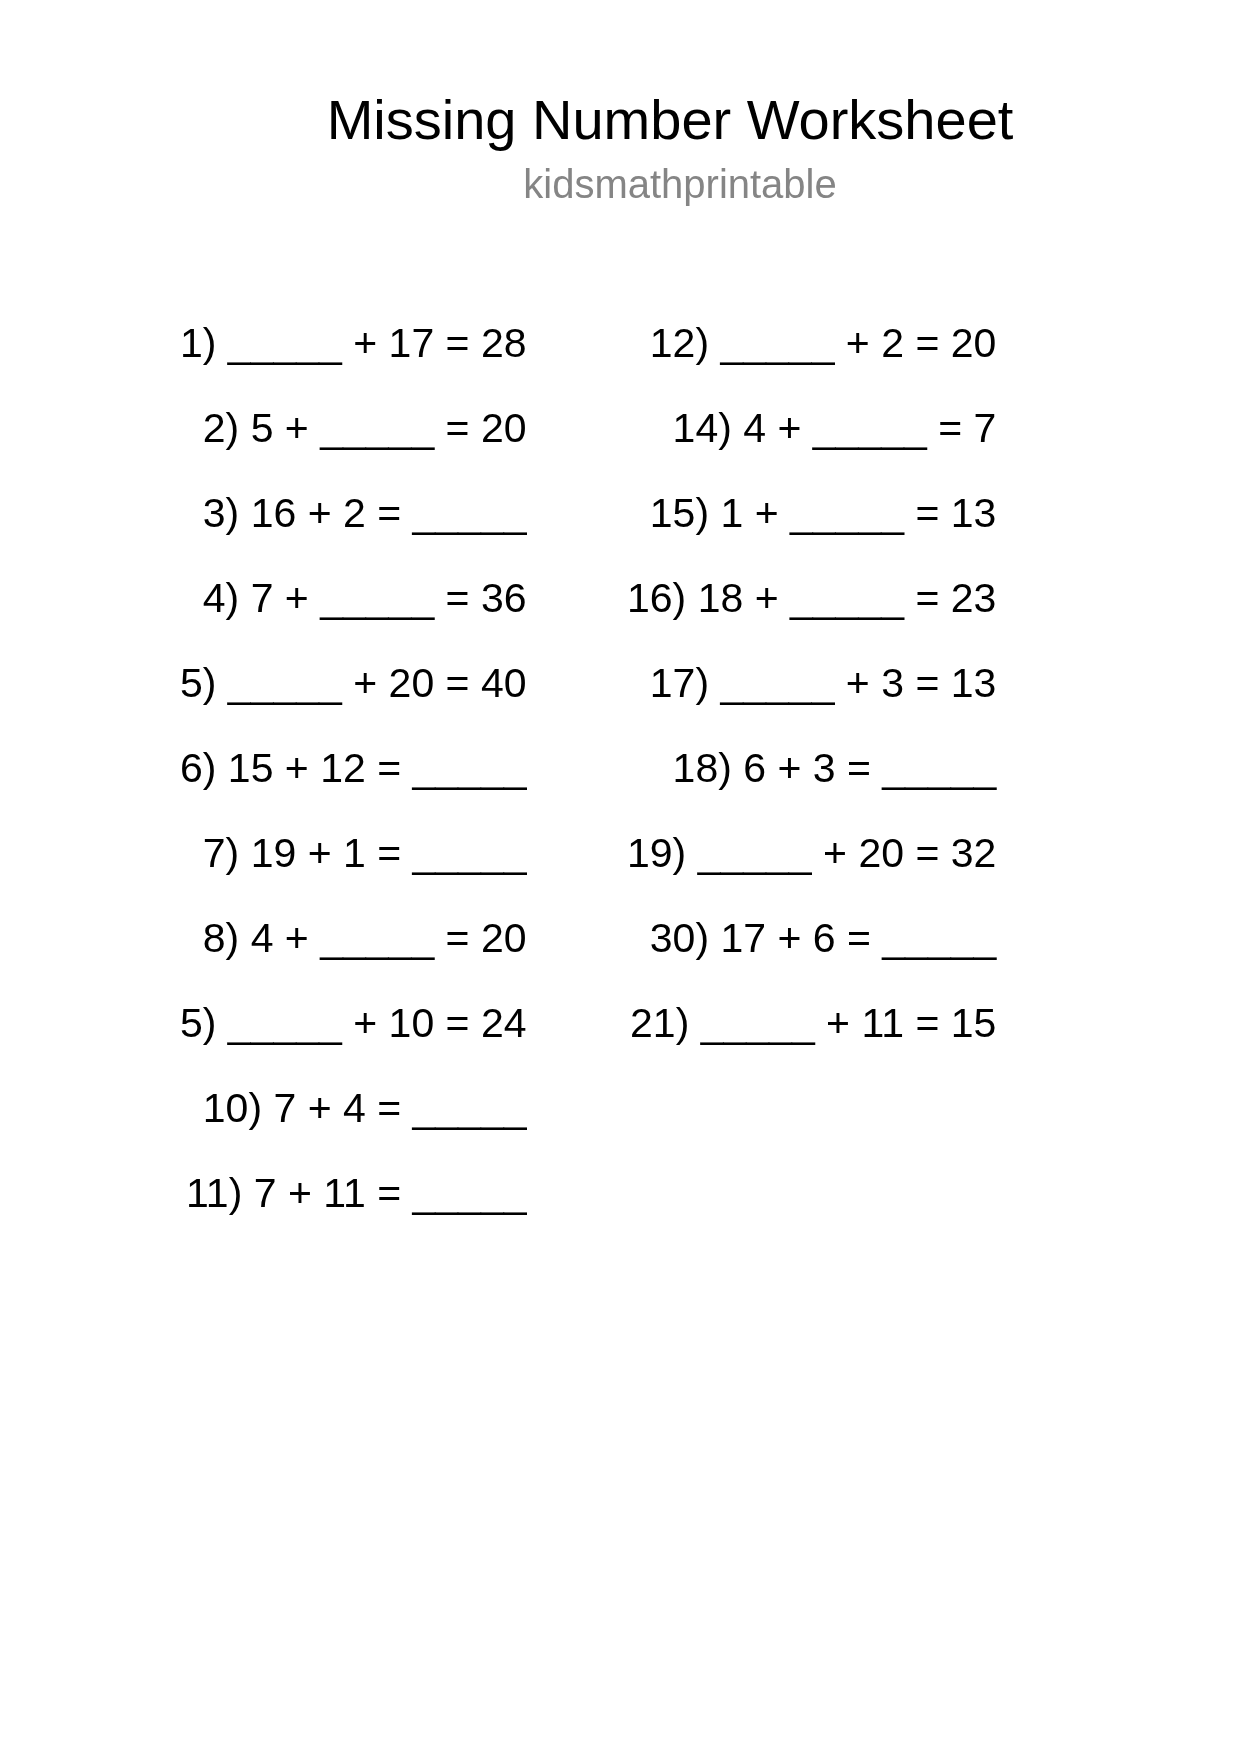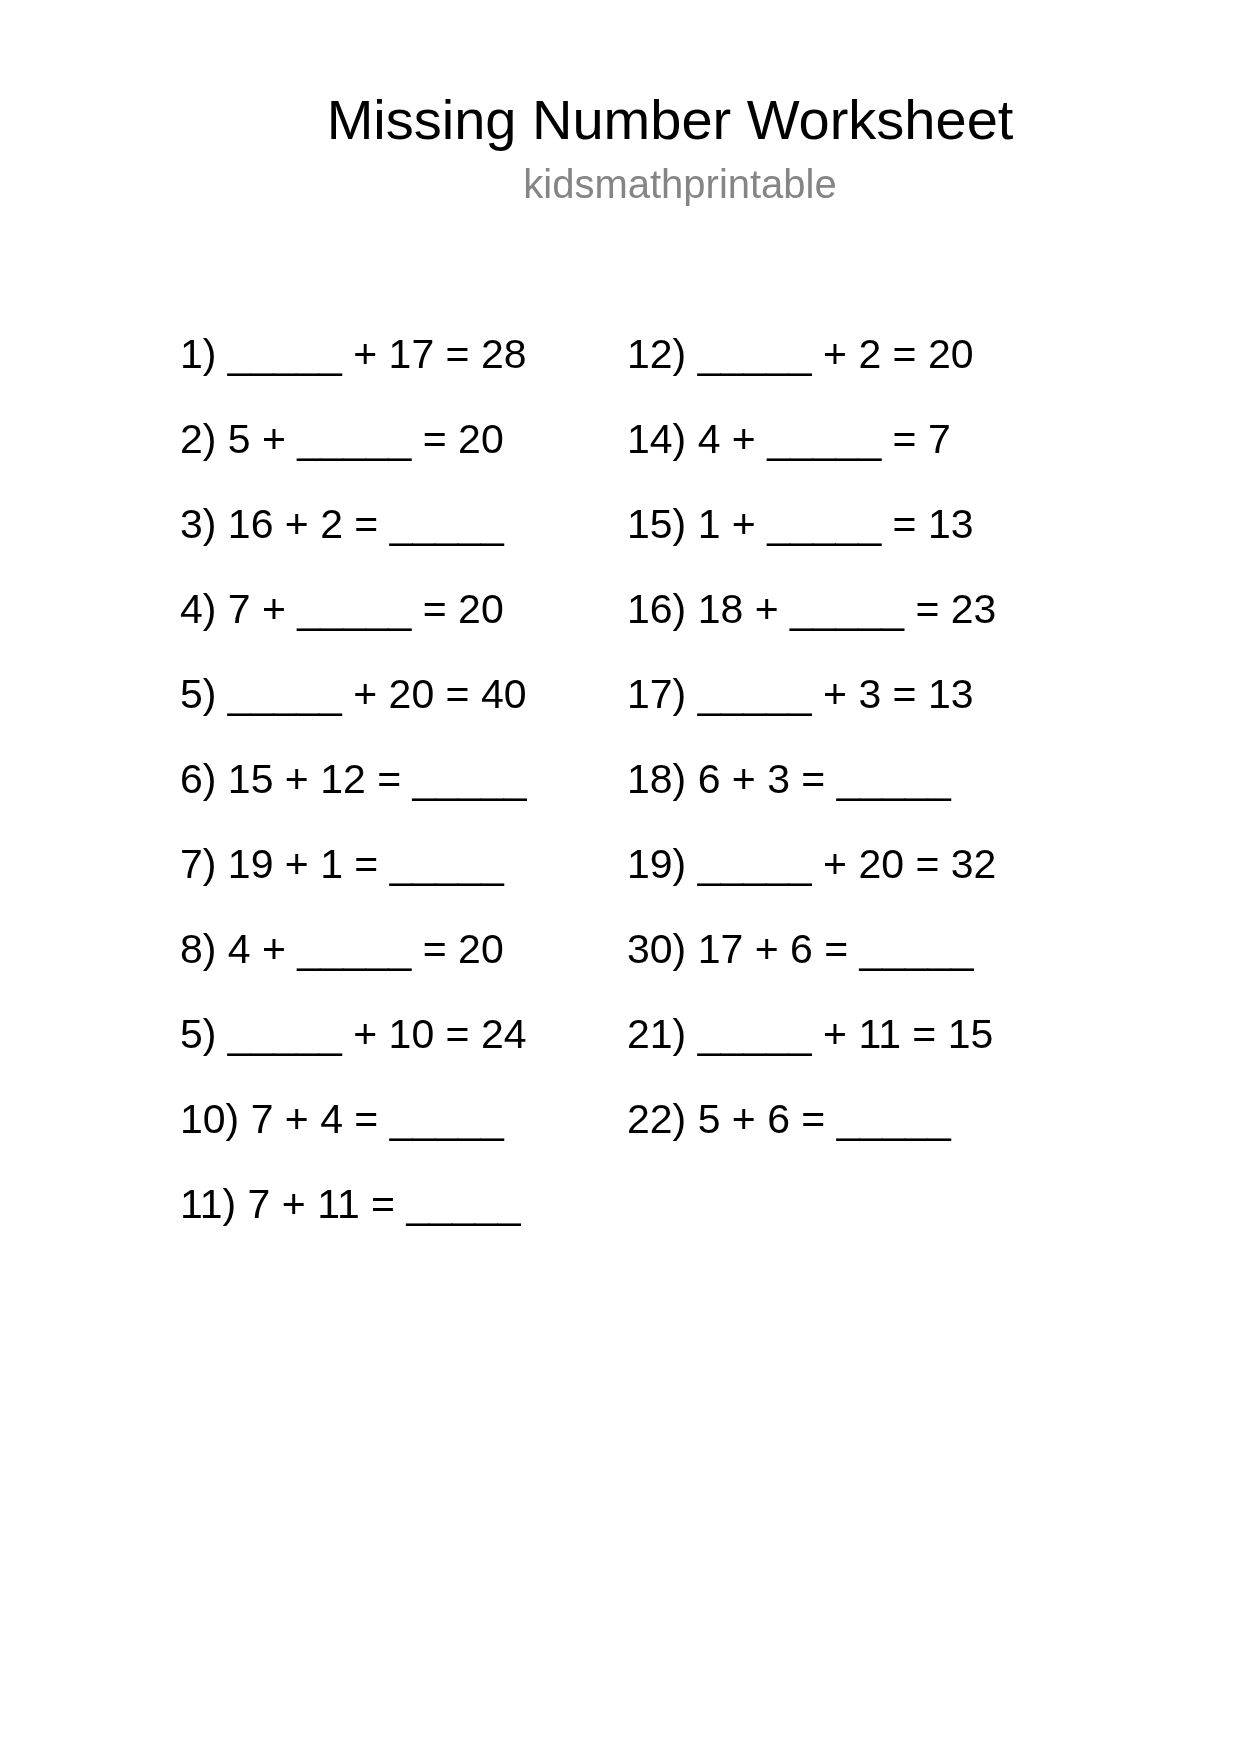--- a/index.html
+++ b/index.html
@@ -30,55 +30,55 @@
       left: 0;
       width: 1360px;
       top: 160px;
       text-align: center;
       font-size: 40px;
       line-height: 48px;
       color: #858585;
     }
     .column {
       position: absolute;
-      top: 330px;
+      top: 319px;
+      text-align: right;
     }
     .col-left { left: 180px; }
     .col-right { left: 627px; }
     .problem {
       height: 85px;
       font-size: 41px;
       line-height: 48px;
       white-space: pre;
     }
   </style>
 </head>
 <body>
 
 <div class="title">Missing Number Worksheet</div>
 <div class="subtitle">kidsmathprintable</div>
 
 <div class="column col-left">
   <div class="problem">1) _____ + 17 = 28</div>
   <div class="problem">2) 5 + _____ = 20</div>
   <div class="problem">3) 16 + 2 = _____</div>
-  <div class="problem">4) 7 + _____ = 20</div>
+  <div class="problem">4) 7 + _____ = 36</div>
   <div class="problem">5) _____ + 20 = 40</div>
   <div class="problem">6) 15 + 12 = _____</div>
   <div class="problem">7) 19 + 1 = _____</div>
   <div class="problem">8) 4 + _____ = 20</div>
   <div class="problem">5) _____ + 10 = 24</div>
   <div class="problem">10) 7 + 4 = _____</div>
   <div class="problem">11) 7 + 11 = _____</div>
 </div>
 
 <div class="column col-right">
   <div class="problem">12) _____ + 2 = 20</div>
   <div class="problem">14) 4 + _____ = 7</div>
   <div class="problem">15) 1 + _____ = 13</div>
   <div class="problem">16) 18 + _____ = 23</div>
   <div class="problem">17) _____ + 3 = 13</div>
   <div class="problem">18) 6 + 3 = _____</div>
   <div class="problem">19) _____ + 20 = 32</div>
   <div class="problem">30) 17 + 6 = _____</div>
   <div class="problem">21) _____ + 11 = 15</div>
-  <div class="problem">22) 5 + 6 = _____</div>
 </div>
 
 </body></html>

